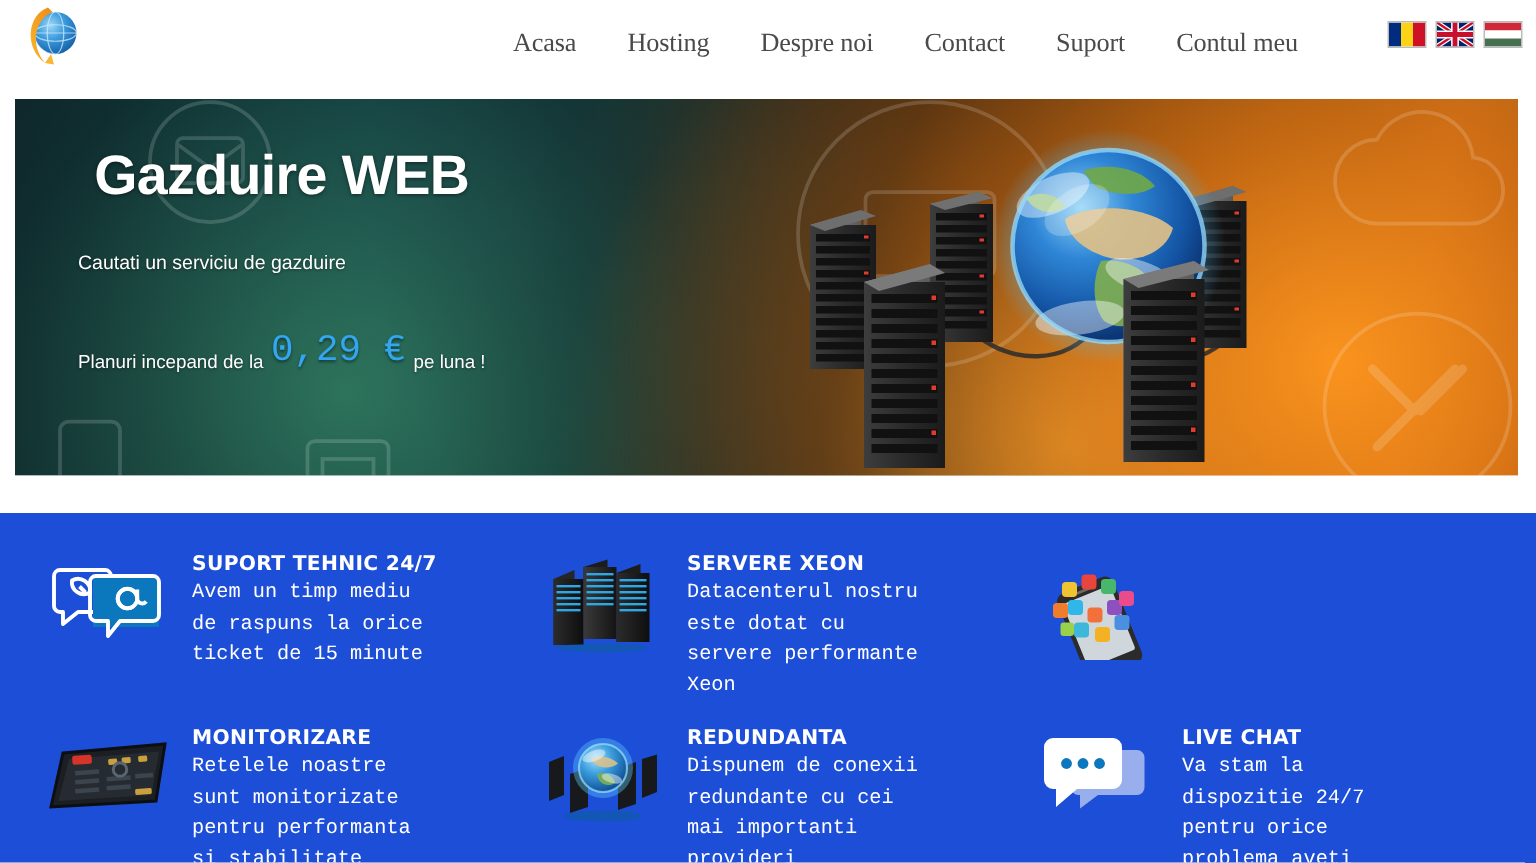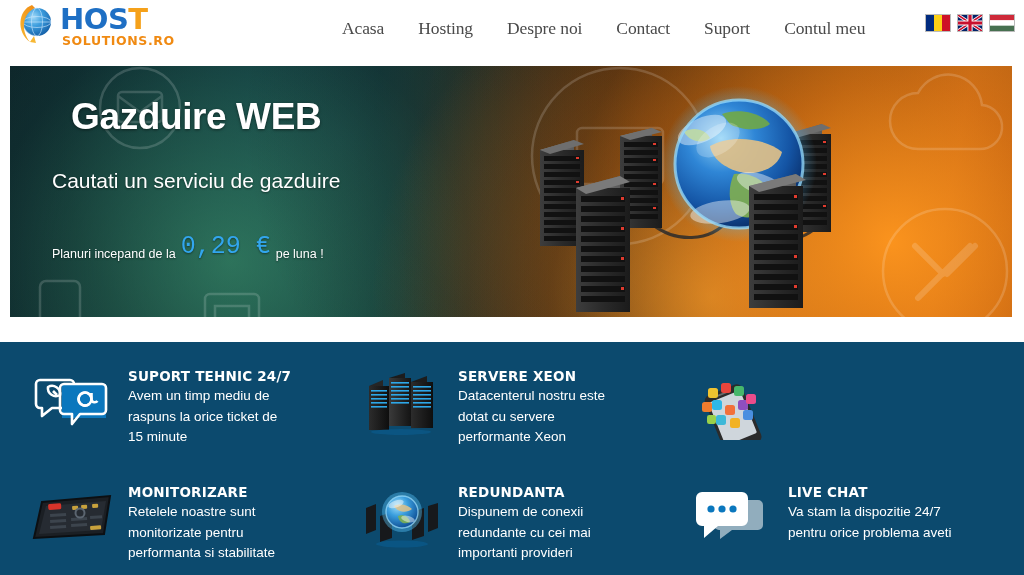--- a/index.html
+++ b/index.html
@@ -130,21 +130,21 @@
     font-size: 37px;
     font-weight: bold;
     color: #ffffff;
     letter-spacing: -0.4px;
     text-shadow: 0 1px 3px rgba(0,0,0,0.5);
     text-align: center;
   }
   .hero-sub {
     margin-top: 26px;
     font-family: "Liberation Sans", sans-serif;
-    font-size: 21px;
+    font-size: 13px;
     color: #ffffff;
     line-height: 1.62;
     text-shadow: 0 1px 2px rgba(0,0,0,0.45);
   }
   .hero-price {
     margin-top: 34px;
     font-family: "Liberation Sans", sans-serif;
     font-size: 12.5px;
     color: #ffffff;
     text-shadow: 0 1px 2px rgba(0,0,0,0.45);
@@ -161,21 +161,21 @@
     font-family: Liberation Mono, monospace;
   }
 
   
   .features {
     position: absolute;
     left: 0;
     top: 342px;
     width: 1024px;
     height: 233px;
-    background: #0c4a6e;
+    background: #1d4ed8;
     overflow: hidden;
   }
   .feat-grid {
     position: absolute;
     left: 0;
     top: 0;
     width: 1024px;
     display: grid;
     grid-template-columns: 330px 330px 330px;
     grid-template-rows: 116px 117px;
@@ -197,21 +197,21 @@
   .feat-body { padding-top: 4px; }
   .feat-title {
     font-family: "DejaVu Sans", sans-serif;
     font-size: 13.5px;
     font-weight: bold;
     color: #ffffff;
     letter-spacing: 0.2px;
     margin-bottom: 2px;
   }
   .feat-desc {
-    font-family: Liberation Sans, sans-serif;
+    font-family: Liberation Mono, monospace;
     font-size: 13.5px;
     color: #ffffff;
     line-height: 1.52;
     max-width: 168px;
   }
 </style>
 </head>
 <body>
 
 <div class="header">
@@ -231,24 +231,20 @@
           </linearGradient>
         </defs>
         <circle cx="23" cy="20" r="14" fill="url(#gsphere)"></circle>
         <ellipse cx="23" cy="20" rx="14" ry="5.5" fill="none" stroke="#cfeaff" stroke-width="0.8" opacity="0.75"></ellipse>
         <ellipse cx="23" cy="20" rx="5.5" ry="14" fill="none" stroke="#cfeaff" stroke-width="0.8" opacity="0.75"></ellipse>
         <line x1="9" y1="20" x2="37" y2="20" stroke="#cfeaff" stroke-width="0.8" opacity="0.75"></line>
         <path d="M23 6 A14 14 0 0 0 23 34" fill="none" stroke="#cfeaff" stroke-width="0.8" opacity="0.5"></path>
         <path d="M18 3 C4 8, 2 30, 16 40 C6 28, 9 11, 21 6 Z" fill="url(#gswoosh)"></path>
         <path d="M16 40 L20 34 L22 41 Z" fill="#f7b733"></path>
       </svg>
-    </div>
-    <div class="logo-text-wrap">
-      <span class="logo-host"><span>HOS</span><span class="t-orange">T</span></span>
-      <span class="logo-sub">SOLUTIONS.RO</span>
     </div>
   </div>
 
   <nav class="nav">
     <a class="nav-item" href="#">Acasa</a>
     <a class="nav-item" href="#">Hosting</a>
     <a class="nav-item" href="#">Despre noi</a>
     <a class="nav-item" href="#">Contact</a>
     <a class="nav-item" href="#">Suport</a>
     <a class="nav-item" href="#">Contul meu</a>

